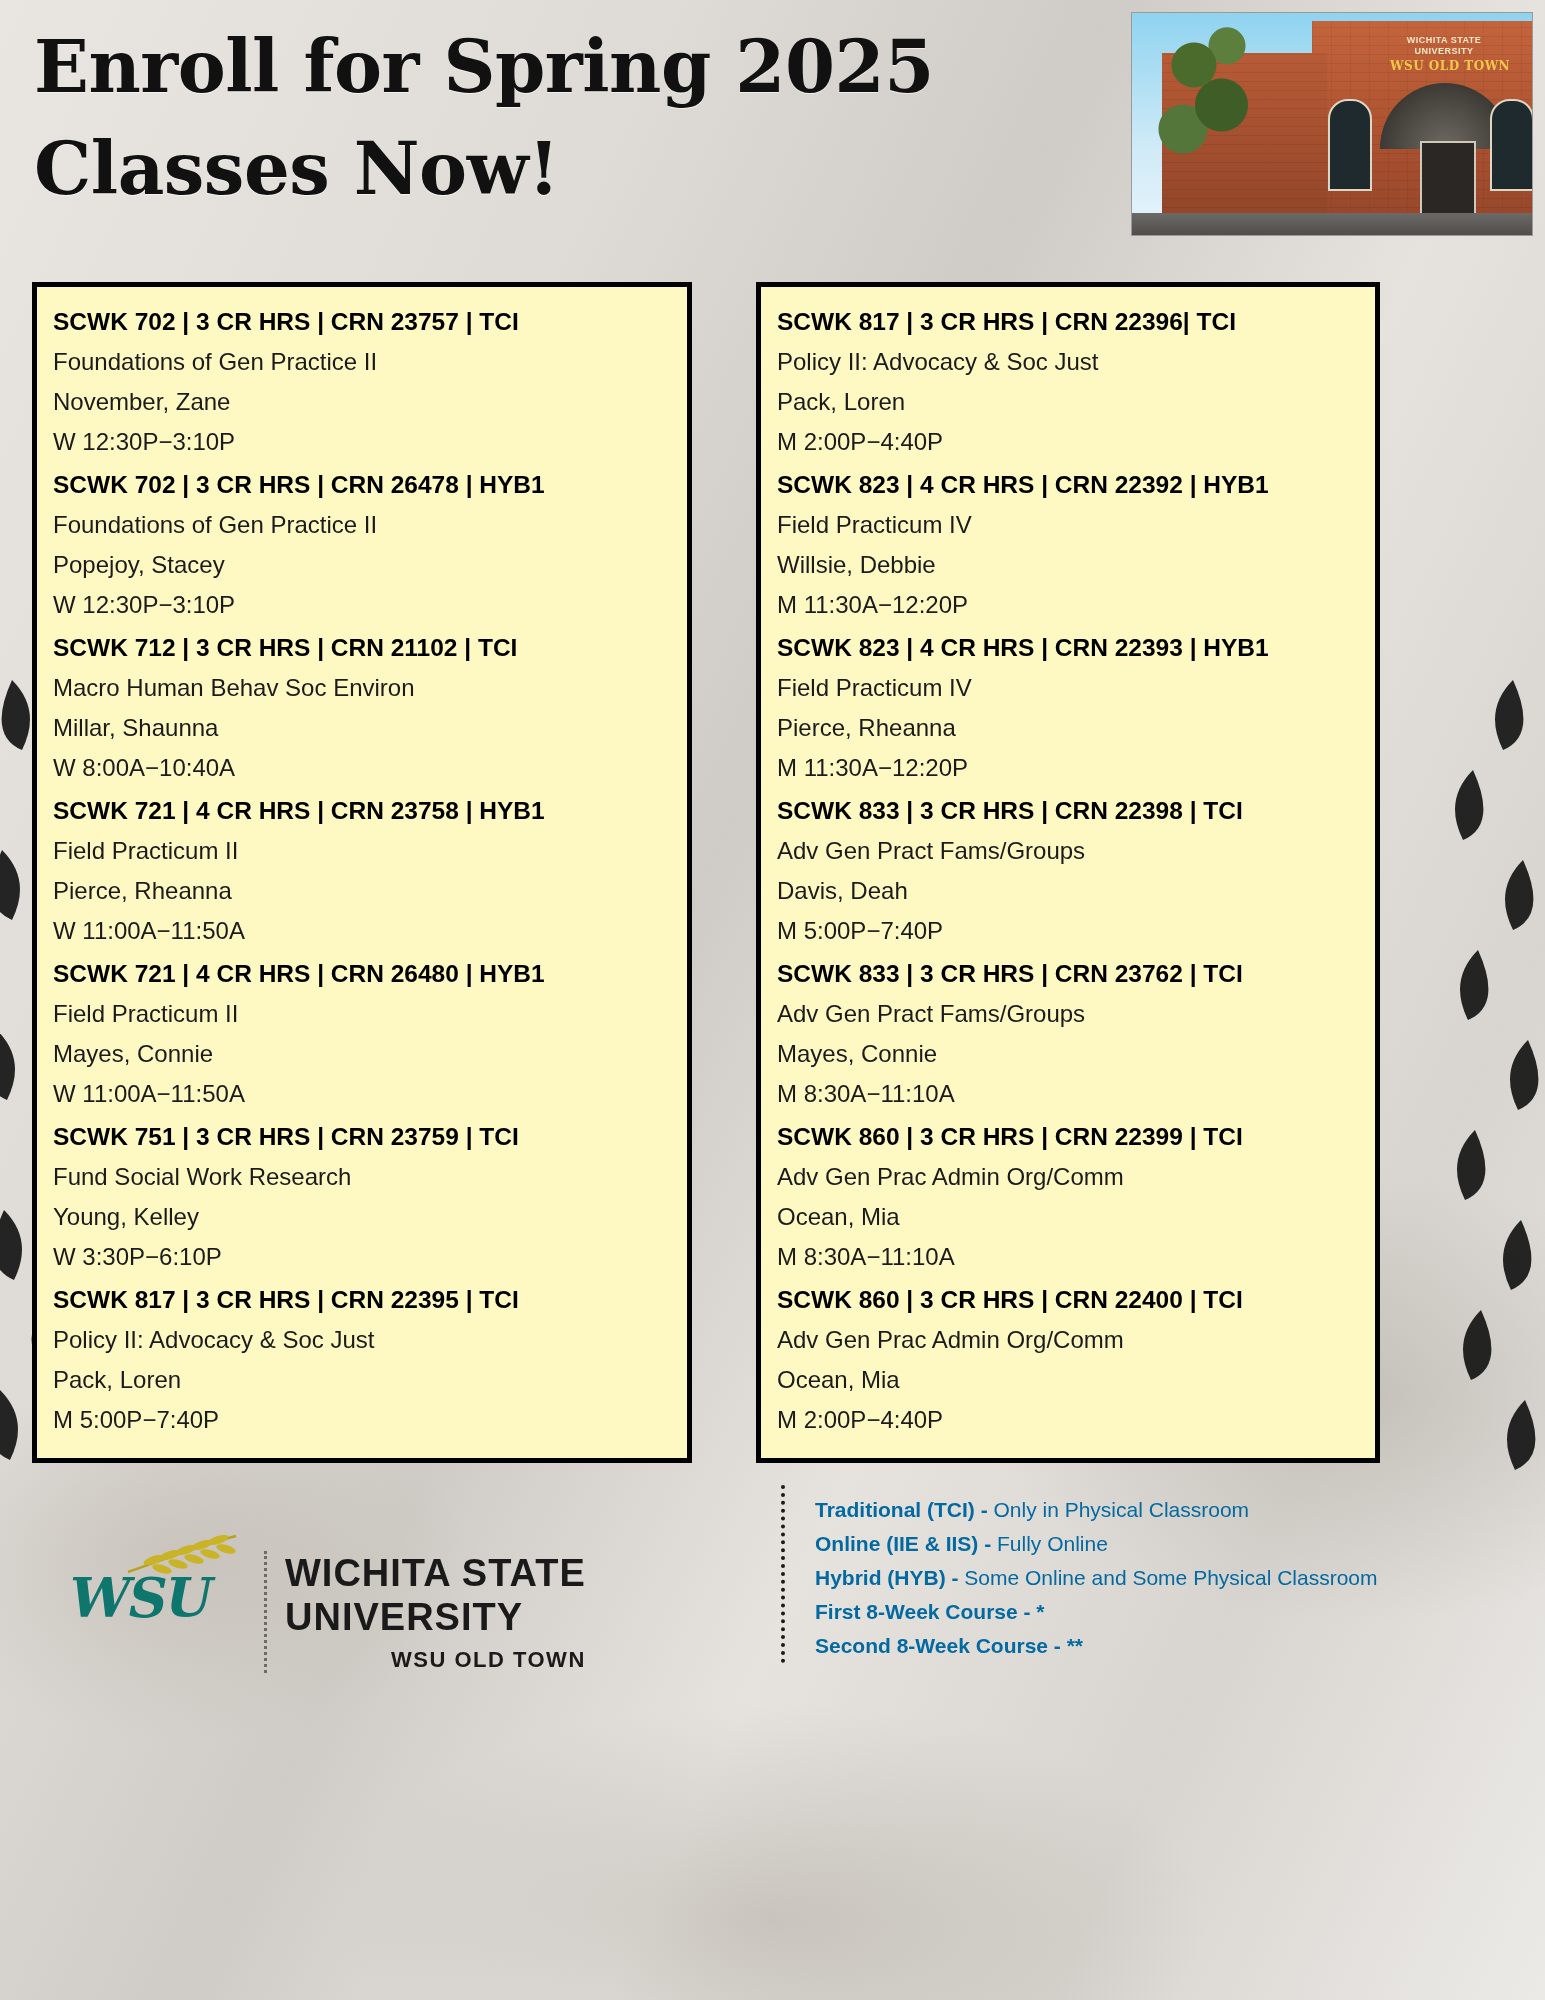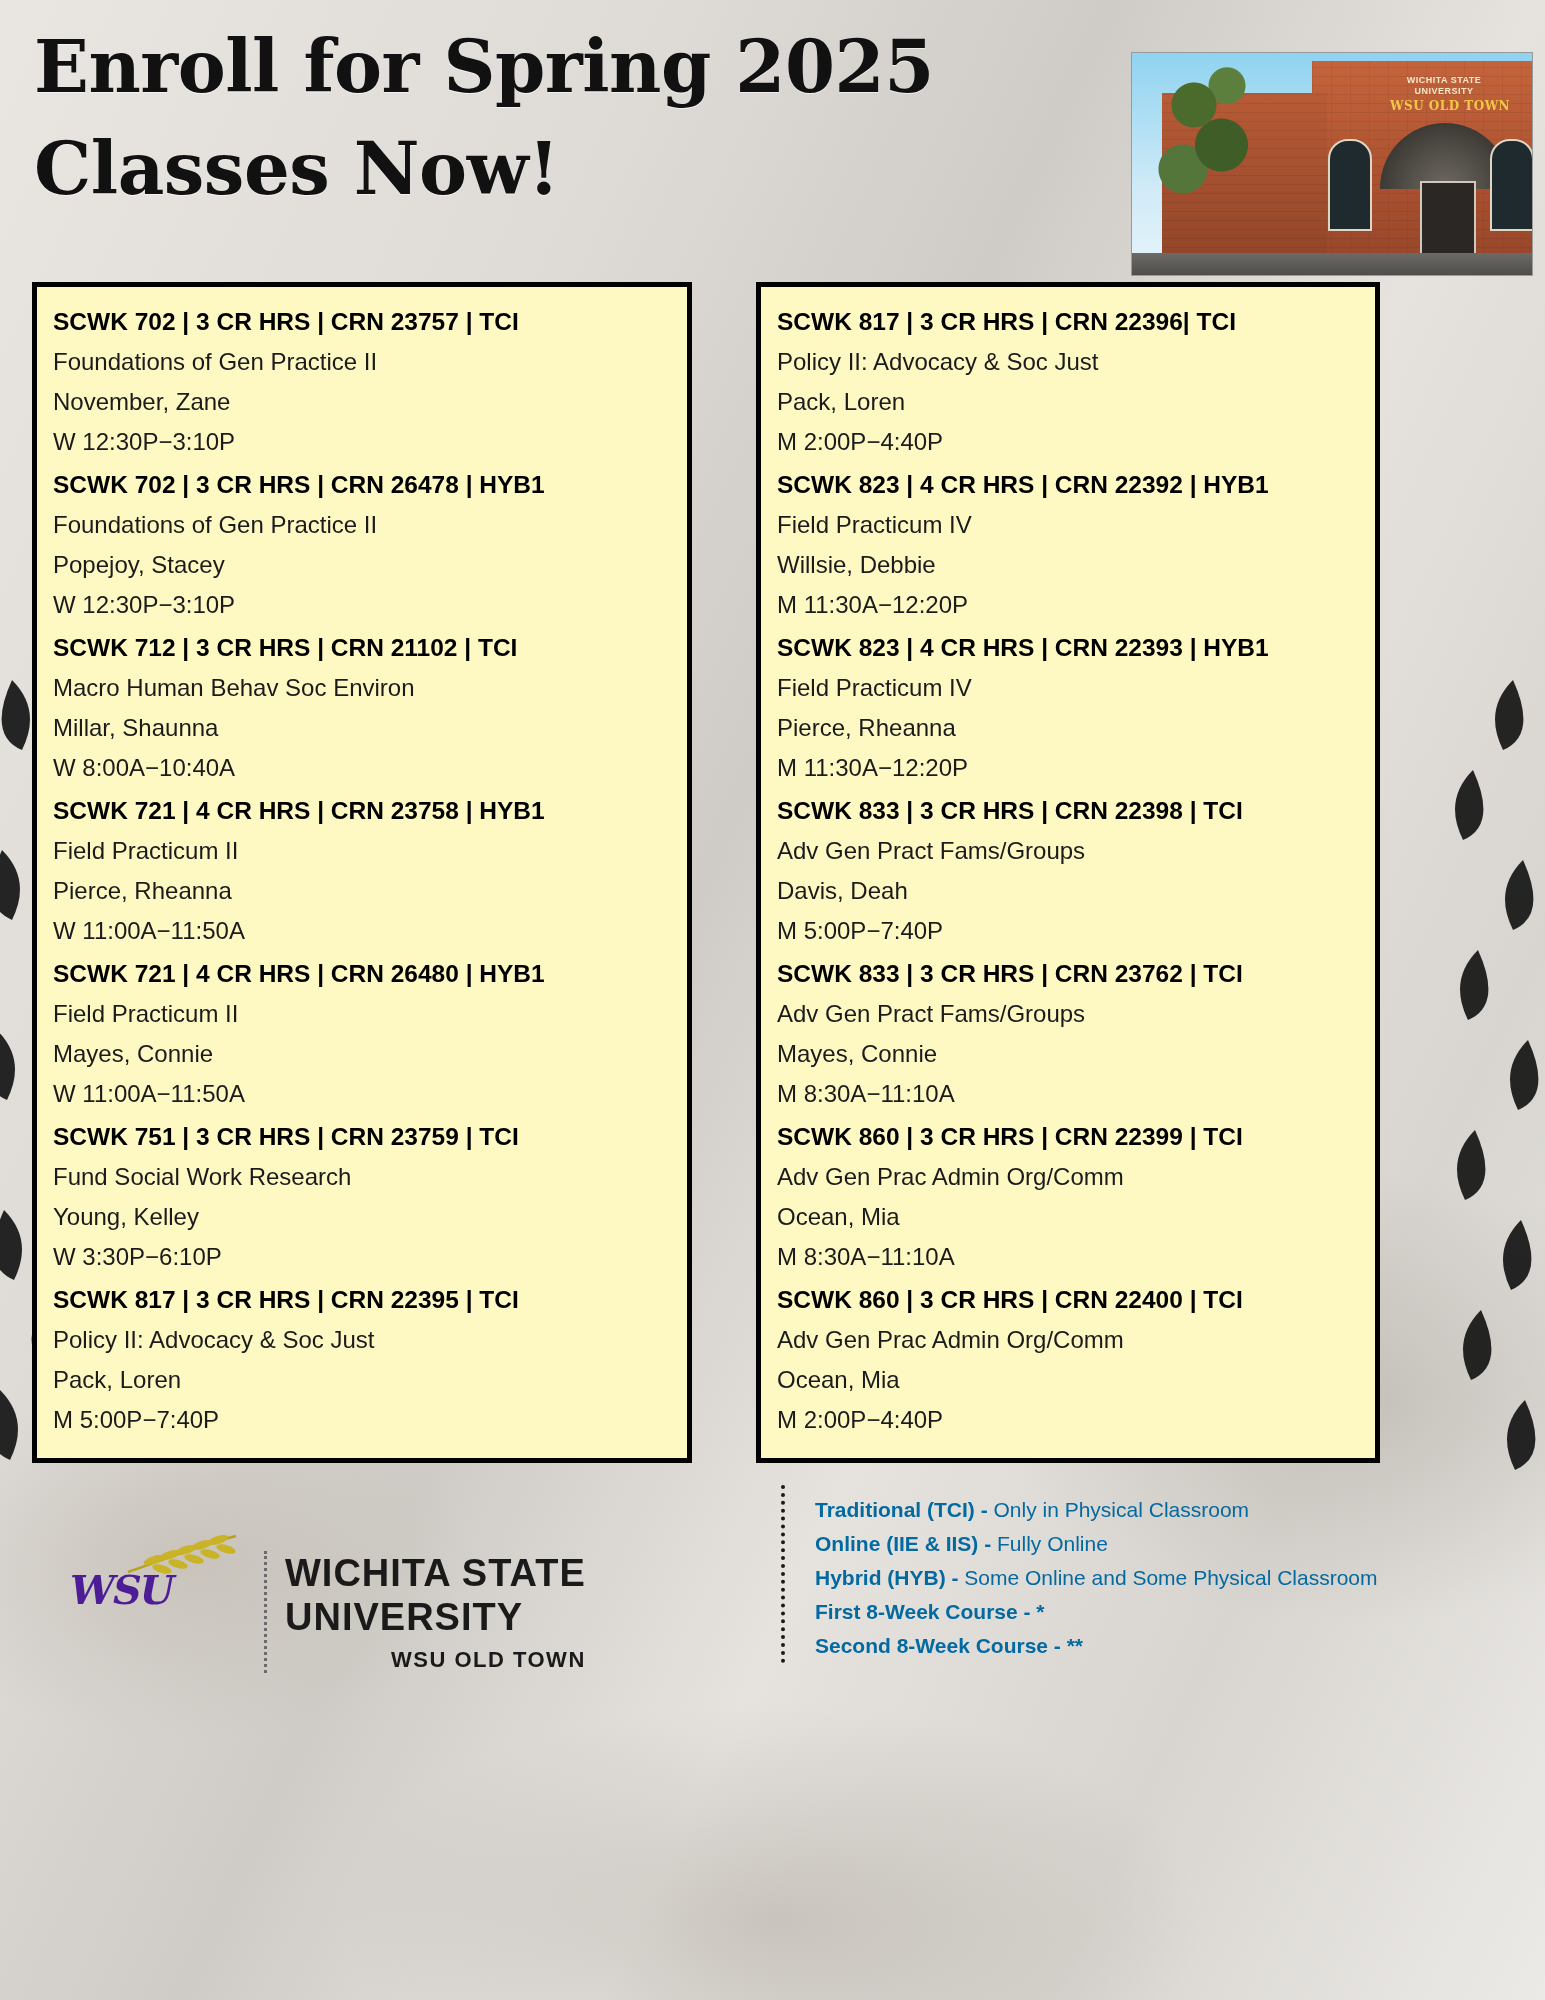--- a/index.html
+++ b/index.html
@@ -65,21 +65,20 @@
   .photo {
     position: absolute;
     top: 12px;
     right: 12px;
     width: 400px;
     height: 222px;
     border: 1px solid #9a9a9a;
     overflow: hidden;
     background: #15803d;
     z-index: 4;
-    margin-top: 40px;
   }
   .photo .sky { position:absolute; inset:0; background:linear-gradient(#8fd3f0, #cfeaf7 60%, #e7f4fb); }
   .photo .brick {
     position:absolute; left:180px; top:8px; right:0; bottom:0;
     background:
       repeating-linear-gradient(0deg, rgba(0,0,0,.07) 0 1px, rgba(0,0,0,0) 1px 9px),
       repeating-linear-gradient(90deg, rgba(0,0,0,.05) 0 1px, rgba(0,0,0,0) 1px 19px),
       linear-gradient(#c4643c, #a9502f 60%, #93452a);
   }
   .photo .brick2 {
@@ -179,22 +178,22 @@
     height: 118px;
   }
   .wsu-mark .wheat-ic {
     position: absolute; left: 52px; top: 0; width: 120px; height: 46px;
   }
   .wsu-mark .wsu-text {
     position: absolute; left: 0; top: 34px;
     font-family: "DejaVu Serif", serif;
     font-weight: 700;
     font-style: italic;
-    font-size: 40px;
-    color: #4c1d95;
+    font-size: 54px;
+    color: #0f766e;
     letter-spacing: -2px;
   }
   .wsu-name {
     padding-left: 18px;
     border-left: 3px dotted #6b6b6b;
     margin-top: 42px;
   }
   .wsu-name .l1, .wsu-name .l2 {
     font-family: "Liberation Sans", sans-serif;
     font-weight: 700;

